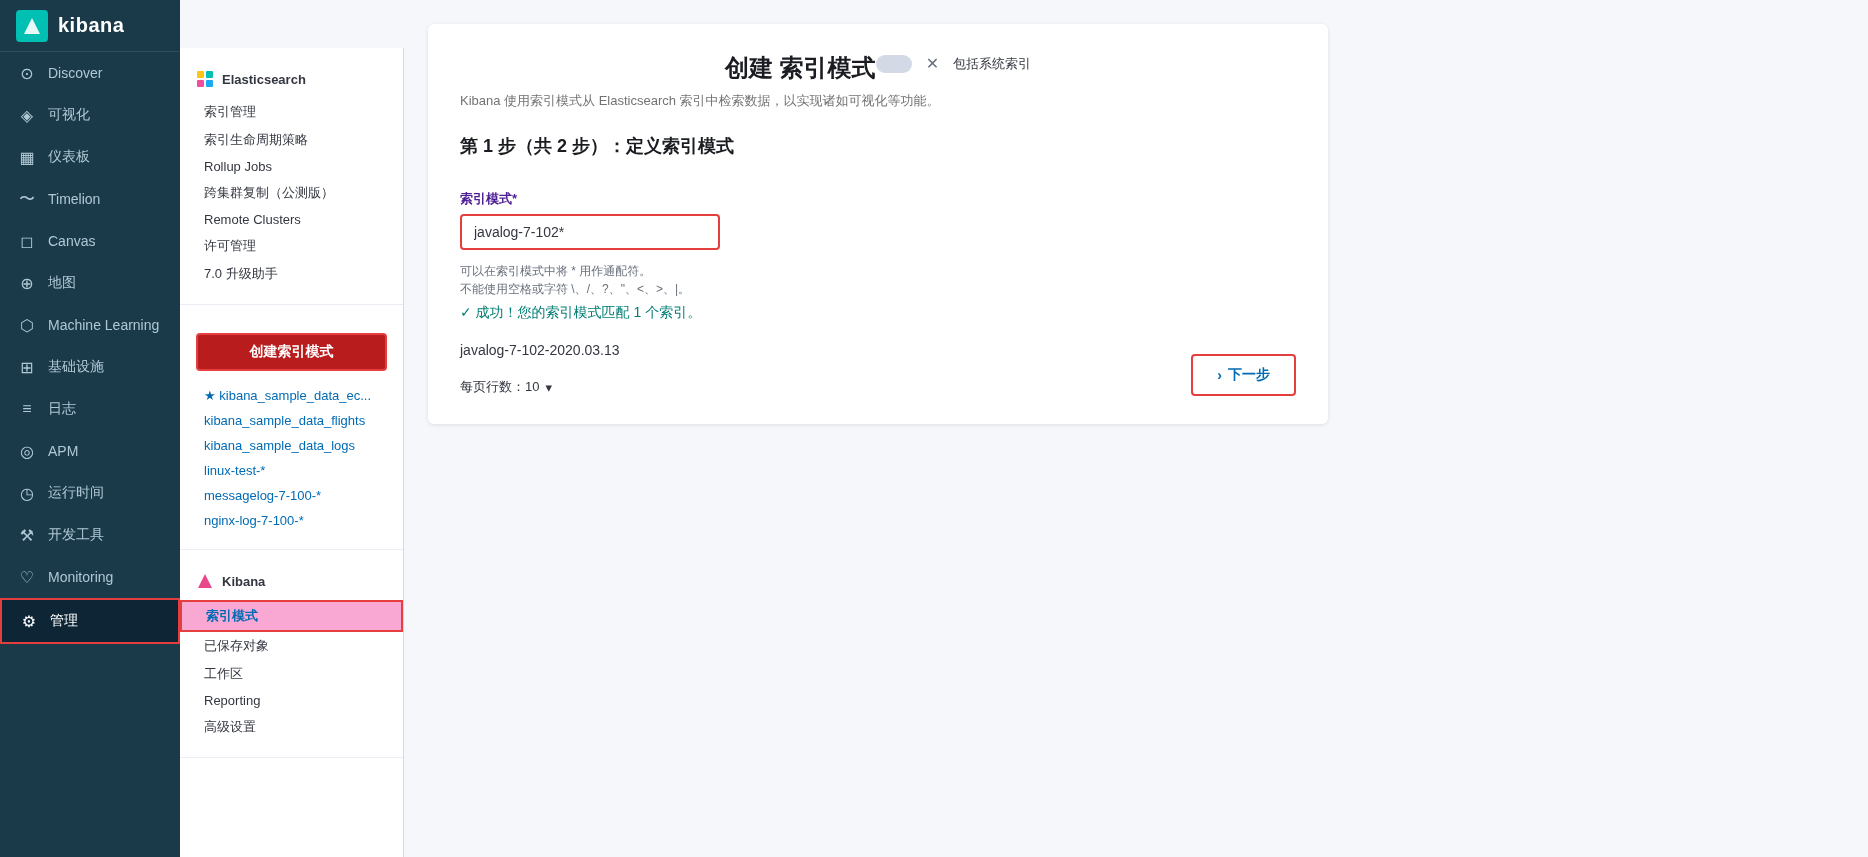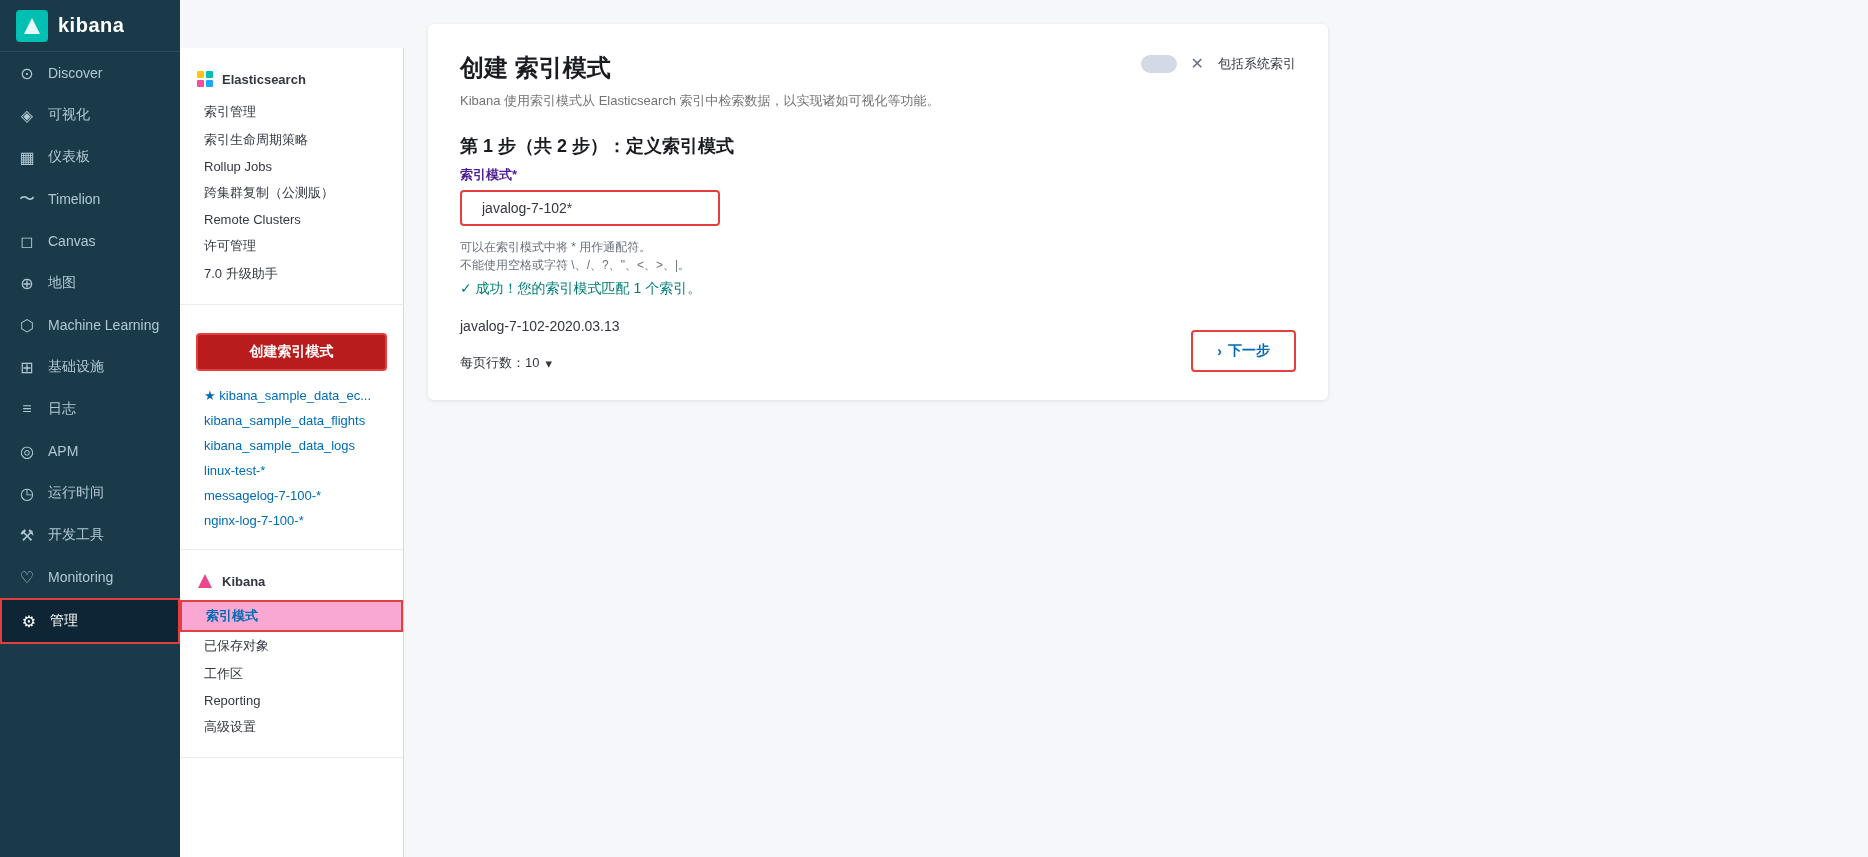--- a/index.html
+++ b/index.html
@@ -142,21 +142,21 @@
       background: #fff;
       border-radius: 6px;
       box-shadow: 0 1px 4px rgba(0,0,0,0.1);
       padding: 28px 32px;
       max-width: 900px;
       position: relative;
     }
     .page-card-header {
       display: flex;
       align-items: flex-start;
-      justify-content: space-between;
+      justify-content: center;
       margin-bottom: 8px;
     }
     .page-title {
       font-size: 24px;
       font-weight: 700;
       color: #1a1c21;
     }
     .page-subtitle {
       font-size: 13px;
       color: #737373;
@@ -181,38 +181,38 @@
       border: none;
       font-size: 16px;
       cursor: pointer;
       color: #69707d;
       padding: 2px 6px;
     }
     .step-title {
       font-size: 18px;
       font-weight: 700;
       color: #1a1c21;
-      margin-bottom: 8px;
+      margin-bottom: 32px;
     }
     .field-label {
       font-size: 13px;
       font-weight: 600;
       color: #4c1d95;
       margin-bottom: 6px;
     }
     .field-row {
       display: flex;
       align-items: center;
       gap: 10px;
       margin-bottom: 12px;
     }
     .index-input {
       border: 2px solid #e53e3e;
       border-radius: 4px;
-      padding: 8px 20px;
+      padding: 8px 12px;
       font-size: 14px;
       color: #343741;
       width: 260px;
     }
     .field-hint {
       font-size: 12px;
       color: #69707d;
       margin-bottom: 6px;
       line-height: 1.5;
     }

